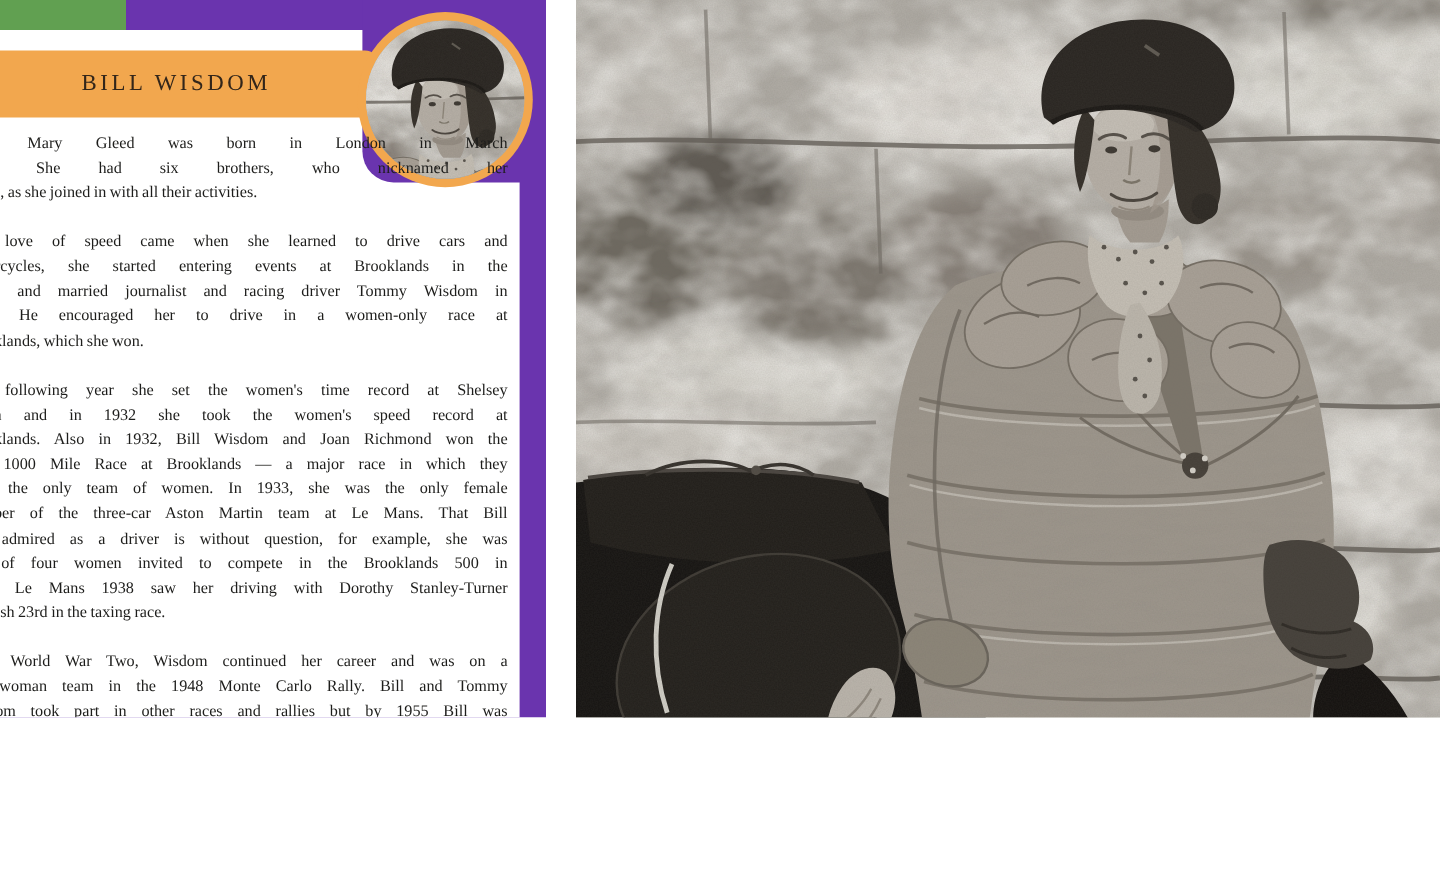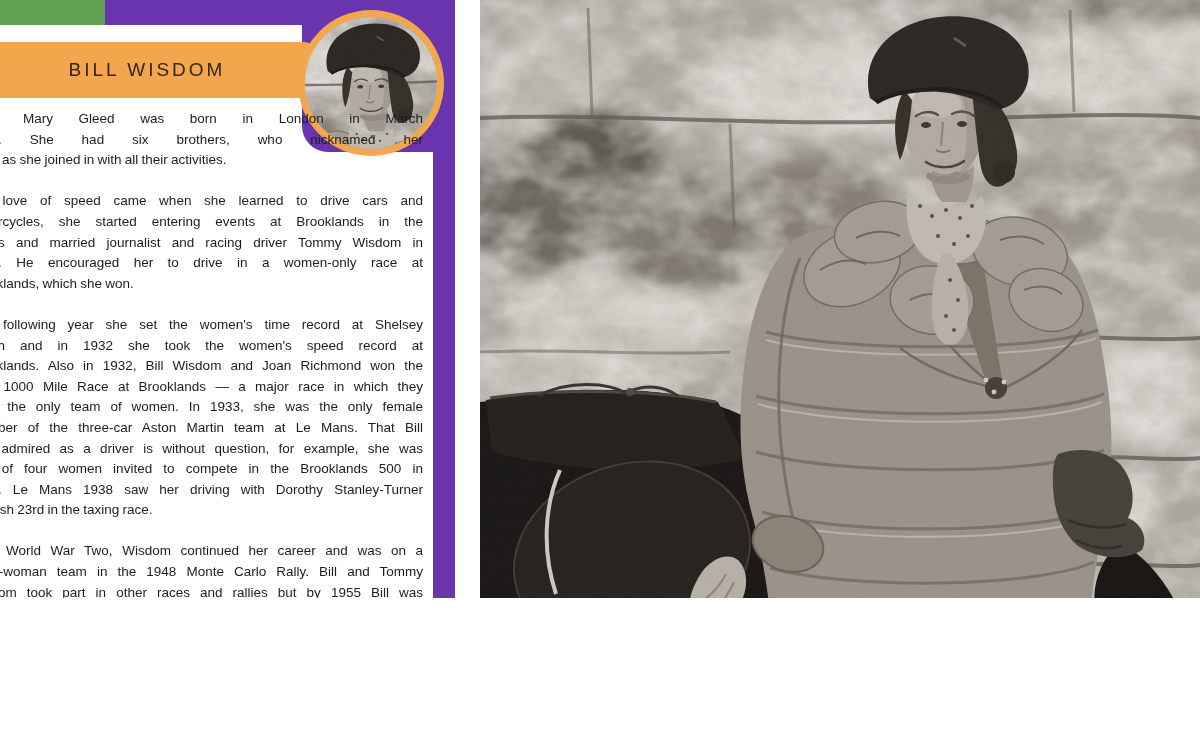--- a/index.html
+++ b/index.html
@@ -1,17 +1,17 @@
 <!DOCTYPE html>
 <html><head>
 <meta charset="utf-8">
 <style>
   html,body{margin:0;padding:0;background:#ffffff;}
   .stage{position:relative;width:1200px;height:598px;overflow:hidden;background:#ffffff;
-         font-family:Liberation Sans, sans-serif;}
+         font-family:Liberation Serif, serif;}
   
   .page-left{position:absolute;left:0;top:0;width:455px;height:731px;background:#6a34ae;overflow:hidden;}
   .stripe{position:absolute;left:0;width:105px;height:25px;background:#61a051;}
   .stripe.top{top:0;}
   .stripe.bottom{top:708px;height:23px;}
   .card{position:absolute;left:-40px;top:25px;width:473px;height:682px;background:#ffffff;border-radius:28px;}
   .decor-block{position:absolute;left:302px;top:0;width:153px;height:152px;background:#6a34ae;border-bottom-left-radius:26px;}
   .banner{position:absolute;left:-40px;top:42px;width:356px;height:56px;background:#f2a74e;border-top-right-radius:12px;border-bottom-right-radius:12px;}
   .banner-title{position:absolute;left:0;top:0;width:100%;height:56px;line-height:56px;text-align:center;
         padding-left:18px;box-sizing:border-box;color:#33261a;font-size:19px;letter-spacing:3px;}

